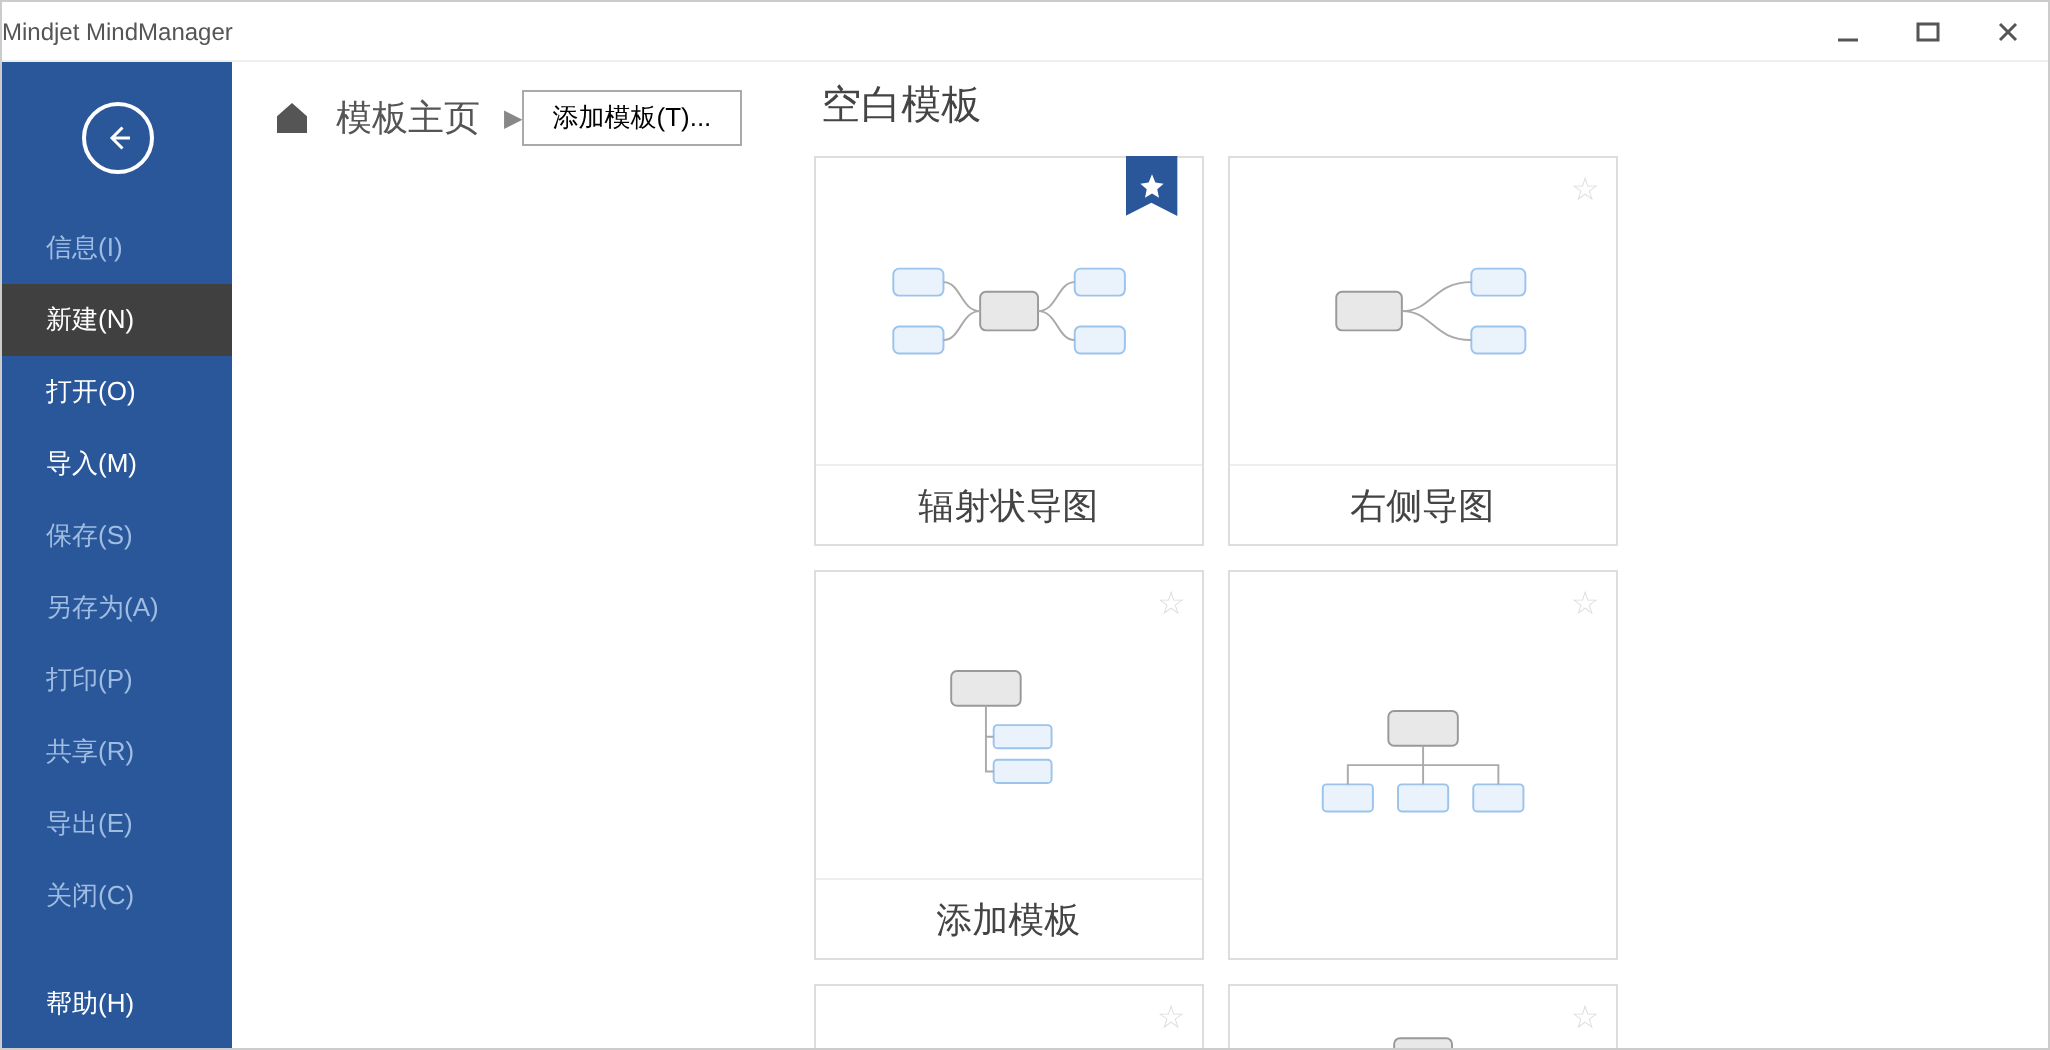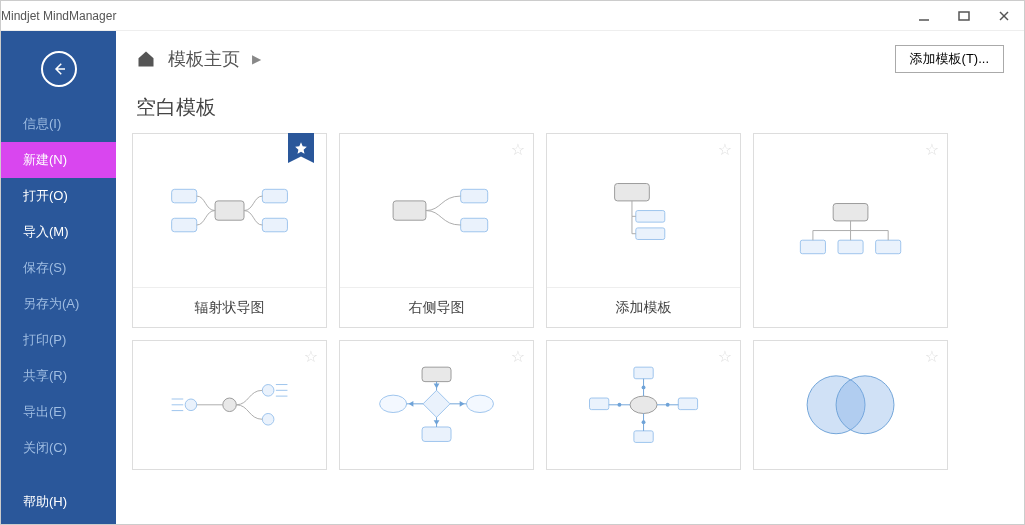--- a/index.html
+++ b/index.html
@@ -8,38 +8,38 @@
 .titlebar { height: 30px; display: flex; align-items: center; justify-content: flex-start; position: relative; background: #fff; border-bottom: 1px solid #eee; }
 .titlebar .title { font-size: 12px; color: #555; }
 .win-controls { position: absolute; right: 0; top: 0; display: flex; }
 .win-controls div { width: 40px; height: 30px; display: flex; align-items: center; justify-content: center; color: #555; font-size: 14px; cursor: pointer; }
 .body { flex: 1; display: flex; overflow: hidden; }
 .sidebar { width: 115px; background: #2a579a; display: flex; flex-direction: column; align-items: stretch; color: #b0c7e4; }
 .back-wrap { height: 75px; display: flex; align-items: center; justify-content: center; }
 .back-btn { width: 36px; height: 36px; border: 2px solid #fff; border-radius: 50%; display: flex; align-items: center; justify-content: center; cursor: pointer; }
 .back-btn svg { width: 18px; height: 18px; stroke: #fff; fill: none; stroke-width: 2; }
 .sidebar-item { height: 36px; display: flex; align-items: center; padding-left: 22px; font-size: 13px; cursor: pointer; color: #9fbde2; }
-.sidebar-item.active { background: #d946ef; color: #fff; }
+.sidebar-item.active { background: #404040; color: #fff; }
 .sidebar-item.emph { color: #fff; }
-.content { flex: 1; display: flex; flex-direction: column; position: relative; overflow: hidden; }
+.content { flex: 1; display: flex; position: relative; overflow: hidden; }
 .header { height: 55px; display: flex; align-items: center; padding: 0 20px; justify-content: space-between; }
 .crumb { display: flex; align-items: center; gap: 12px; color: #555; font-size: 18px; }
 .crumb svg { width: 20px; height: 20px; fill: #555; }
 .crumb .chev { font-size: 12px; color: #888; }
 .add-btn { border: 1px solid #aaa; background: #fff; padding: 4px 14px; font-size: 13px; cursor: pointer; font-family: inherit; }
 .scroll-area { flex: 1; overflow-y: scroll; padding: 0 16px 20px 16px; }
 .section-title { font-size: 20px; color: #444; margin: 8px 0 12px 4px; }
 .grid { display: flex; flex-wrap: wrap; gap: 12px; }
 .card { width: 195px; height: 195px; border: 1px solid #ddd; background: #fff; display: flex; flex-direction: column; cursor: pointer; position: relative; }
 .card.short { height: 130px; }
 .card .ribbon { position: absolute; top: -1px; right: 12px; width: 26px; height: 30px; background: #2a579a; clip-path: polygon(0 0,100% 0,100% 100%,50% 78%,0 100%); display: flex; align-items: center; justify-content: center; color: #fff; }
 .card .fav { position: absolute; top: 6px; right: 8px; color: #ddd; font-size: 16px; }
 .preview { flex: 1; display: flex; align-items: center; justify-content: center; }
 .preview svg { width: 70%; height: 70%; }
-.card-label { height: 40px; border-top: 1px solid #eee; display: flex; align-items: center; justify-content: center; font-size: 14px; color: #444; }
+.card-label { height: 40px; border-top: 1px solid #eee; display: flex; align-items: center; justify-content: center; font-size: 18px; color: #444; }
 
 .scroll-area::-webkit-scrollbar { width: 16px; }
 .scroll-area::-webkit-scrollbar-track { background: #f0f0f0; }
 .scroll-area::-webkit-scrollbar-thumb { background: #c8c8c8; }
 </style>
 </head>
 <body>
 
 <div class="window">
   <div class="titlebar">

